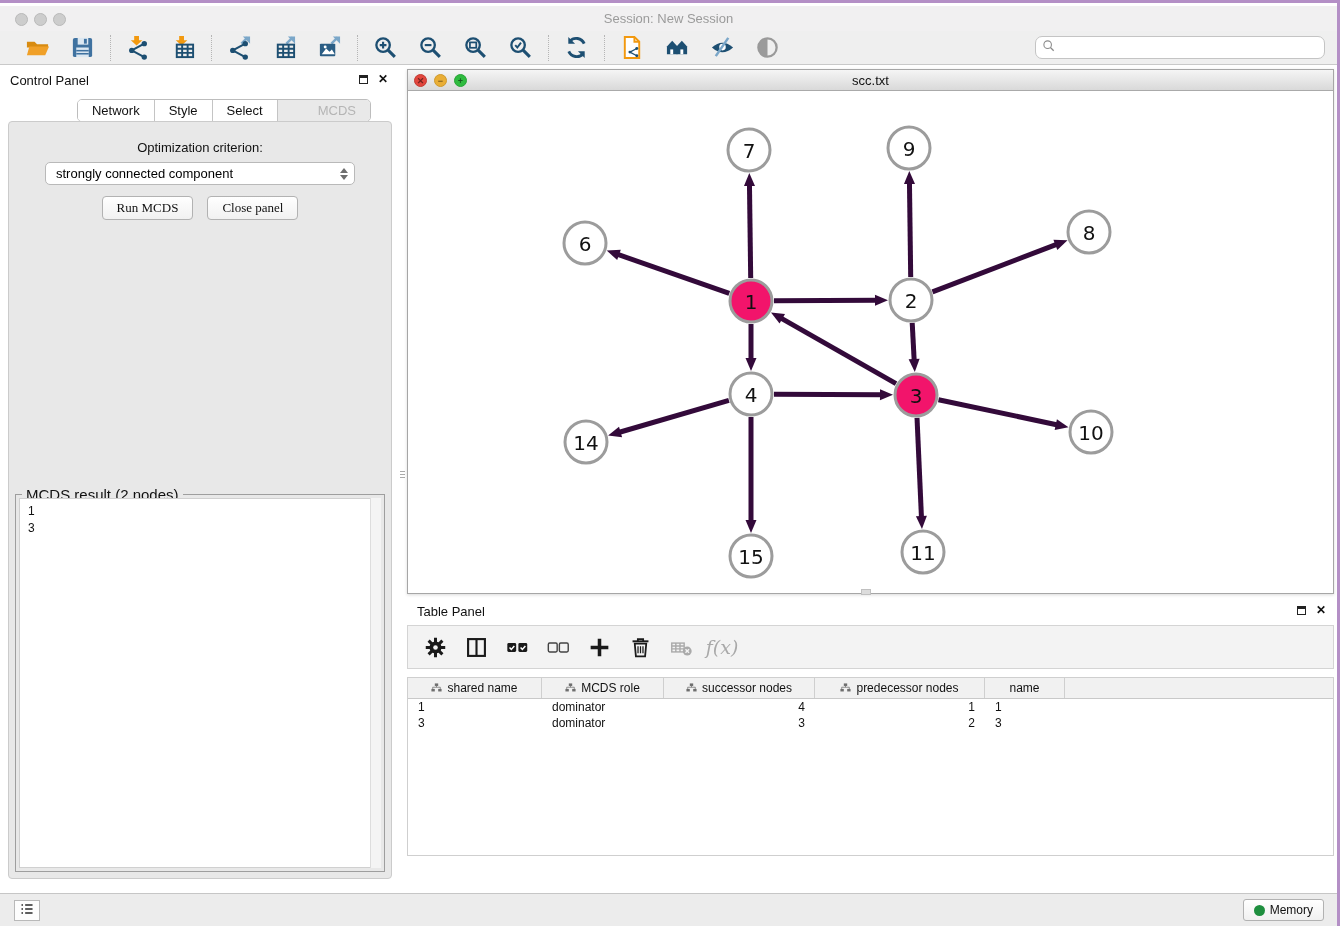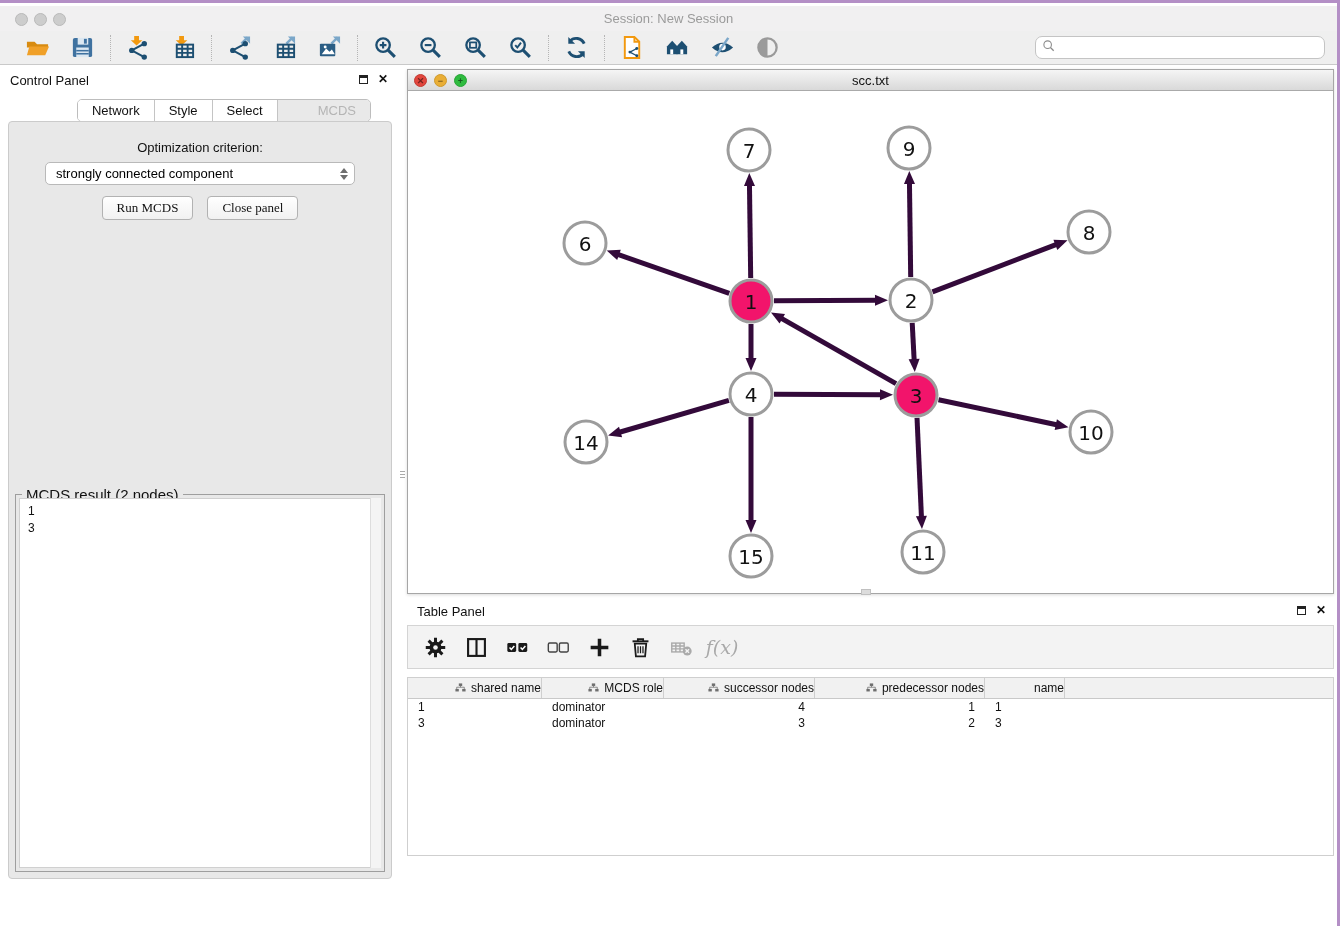--- a/index.html
+++ b/index.html
@@ -68,21 +68,21 @@
 
   
   .table-panel { position:absolute; left:407px; top:595px; width:927px; height:292px; }
   .tp-toolbar { position:absolute; left:0; top:27px; width:100%; height:44px; background:#f3f3f3; border:1px solid #d4d4d4; display:flex; align-items:center; gap:15px; padding-left:14px; }
   .tp-btn { width:26px; height:26px; display:flex; align-items:center; justify-content:center; }
   .tp-btn svg { width:23px; height:23px; }
   .tp-btn.disabled { opacity:1; }
   .fx { font-family:"DejaVu Serif", serif; font-style:italic; font-size:19px; color:#a9a9a9; }
   .tp-table { position:absolute; left:0; top:79px; width:100%; height:179px; background:#fff; border:1px solid #cfcfcf; }
   .thead { display:flex; height:21px; border-bottom:1px solid #c9c9c9; background:#f1f1f1; }
-  .th { display:flex; align-items:center; justify-content:flex-end; gap:5px; font-size:12px; color:#111; border-right:1px solid #cfcfcf; height:100%; }
+  .th { display:flex; align-items:center; justify-content:center; gap:5px; font-size:12px; color:#111; border-right:1px solid #cfcfcf; height:100%; }
   .th svg { width:11px; height:11px; }
   .trow { display:flex; height:16px; font-size:12px; color:#111; }
   .td { padding:0 10px; overflow:hidden; white-space:nowrap; line-height:16px; }
   .tp-tabs { position:absolute; left:0; top:268px; width:100%; display:flex; justify-content:center; }
 
   
   .statusbar { position:absolute; left:0; bottom:0; width:100%; height:33px; background:#ececec; border-top:1px solid #c6c6c6; }
   .list-btn { position:absolute; left:14px; top:6px; width:26px; height:21px; background:#fdfdfd; border:1px solid #b9b9b9; display:flex; align-items:center; justify-content:center; }
   .list-btn svg { width:16px; height:16px; }
   .memory-btn { position:absolute; right:13px; top:5px; height:22px; background:linear-gradient(#ffffff,#f0f0f0); border:1px solid #b2b2b2; border-radius:3px; display:flex; align-items:center; gap:5px; padding:0 10px; font-size:12px; color:#111; }
@@ -485,14 +485,27 @@
             <div class="td" style="width: 134px; text-align: left;">3</div>
             <div class="td" style="width: 122px; text-align: left;">dominator</div>
             <div class="td" style="width: 151px; text-align: right;">3</div>
             <div class="td" style="width: 170px; text-align: right;">2</div>
             <div class="td" style="width: 80px; text-align: left;">3</div>
           </div>
         </div>
     </div>
   </div>
 
+  <div class="statusbar">
+    <div class="list-btn">
+      <span id="list-icon-slot"><svg viewBox="0 0 26 26" xmlns="http://www.w3.org/2000/svg">
+            <g stroke="#2a2a2a" stroke-width="2.6">
+              <path d="M4 6.5h2.5M4 13h2.5M4 19.5h2.5M10 6.5h12M10 13h12M10 19.5h12"></path>
+            </g>
+          </svg></span>
+    </div>
+    <div class="memory-btn">
+      <span class="memory-dot"></span>
+      <span>Memory</span>
+    </div>
+  </div>
 
 </div>
 
 </body></html>

